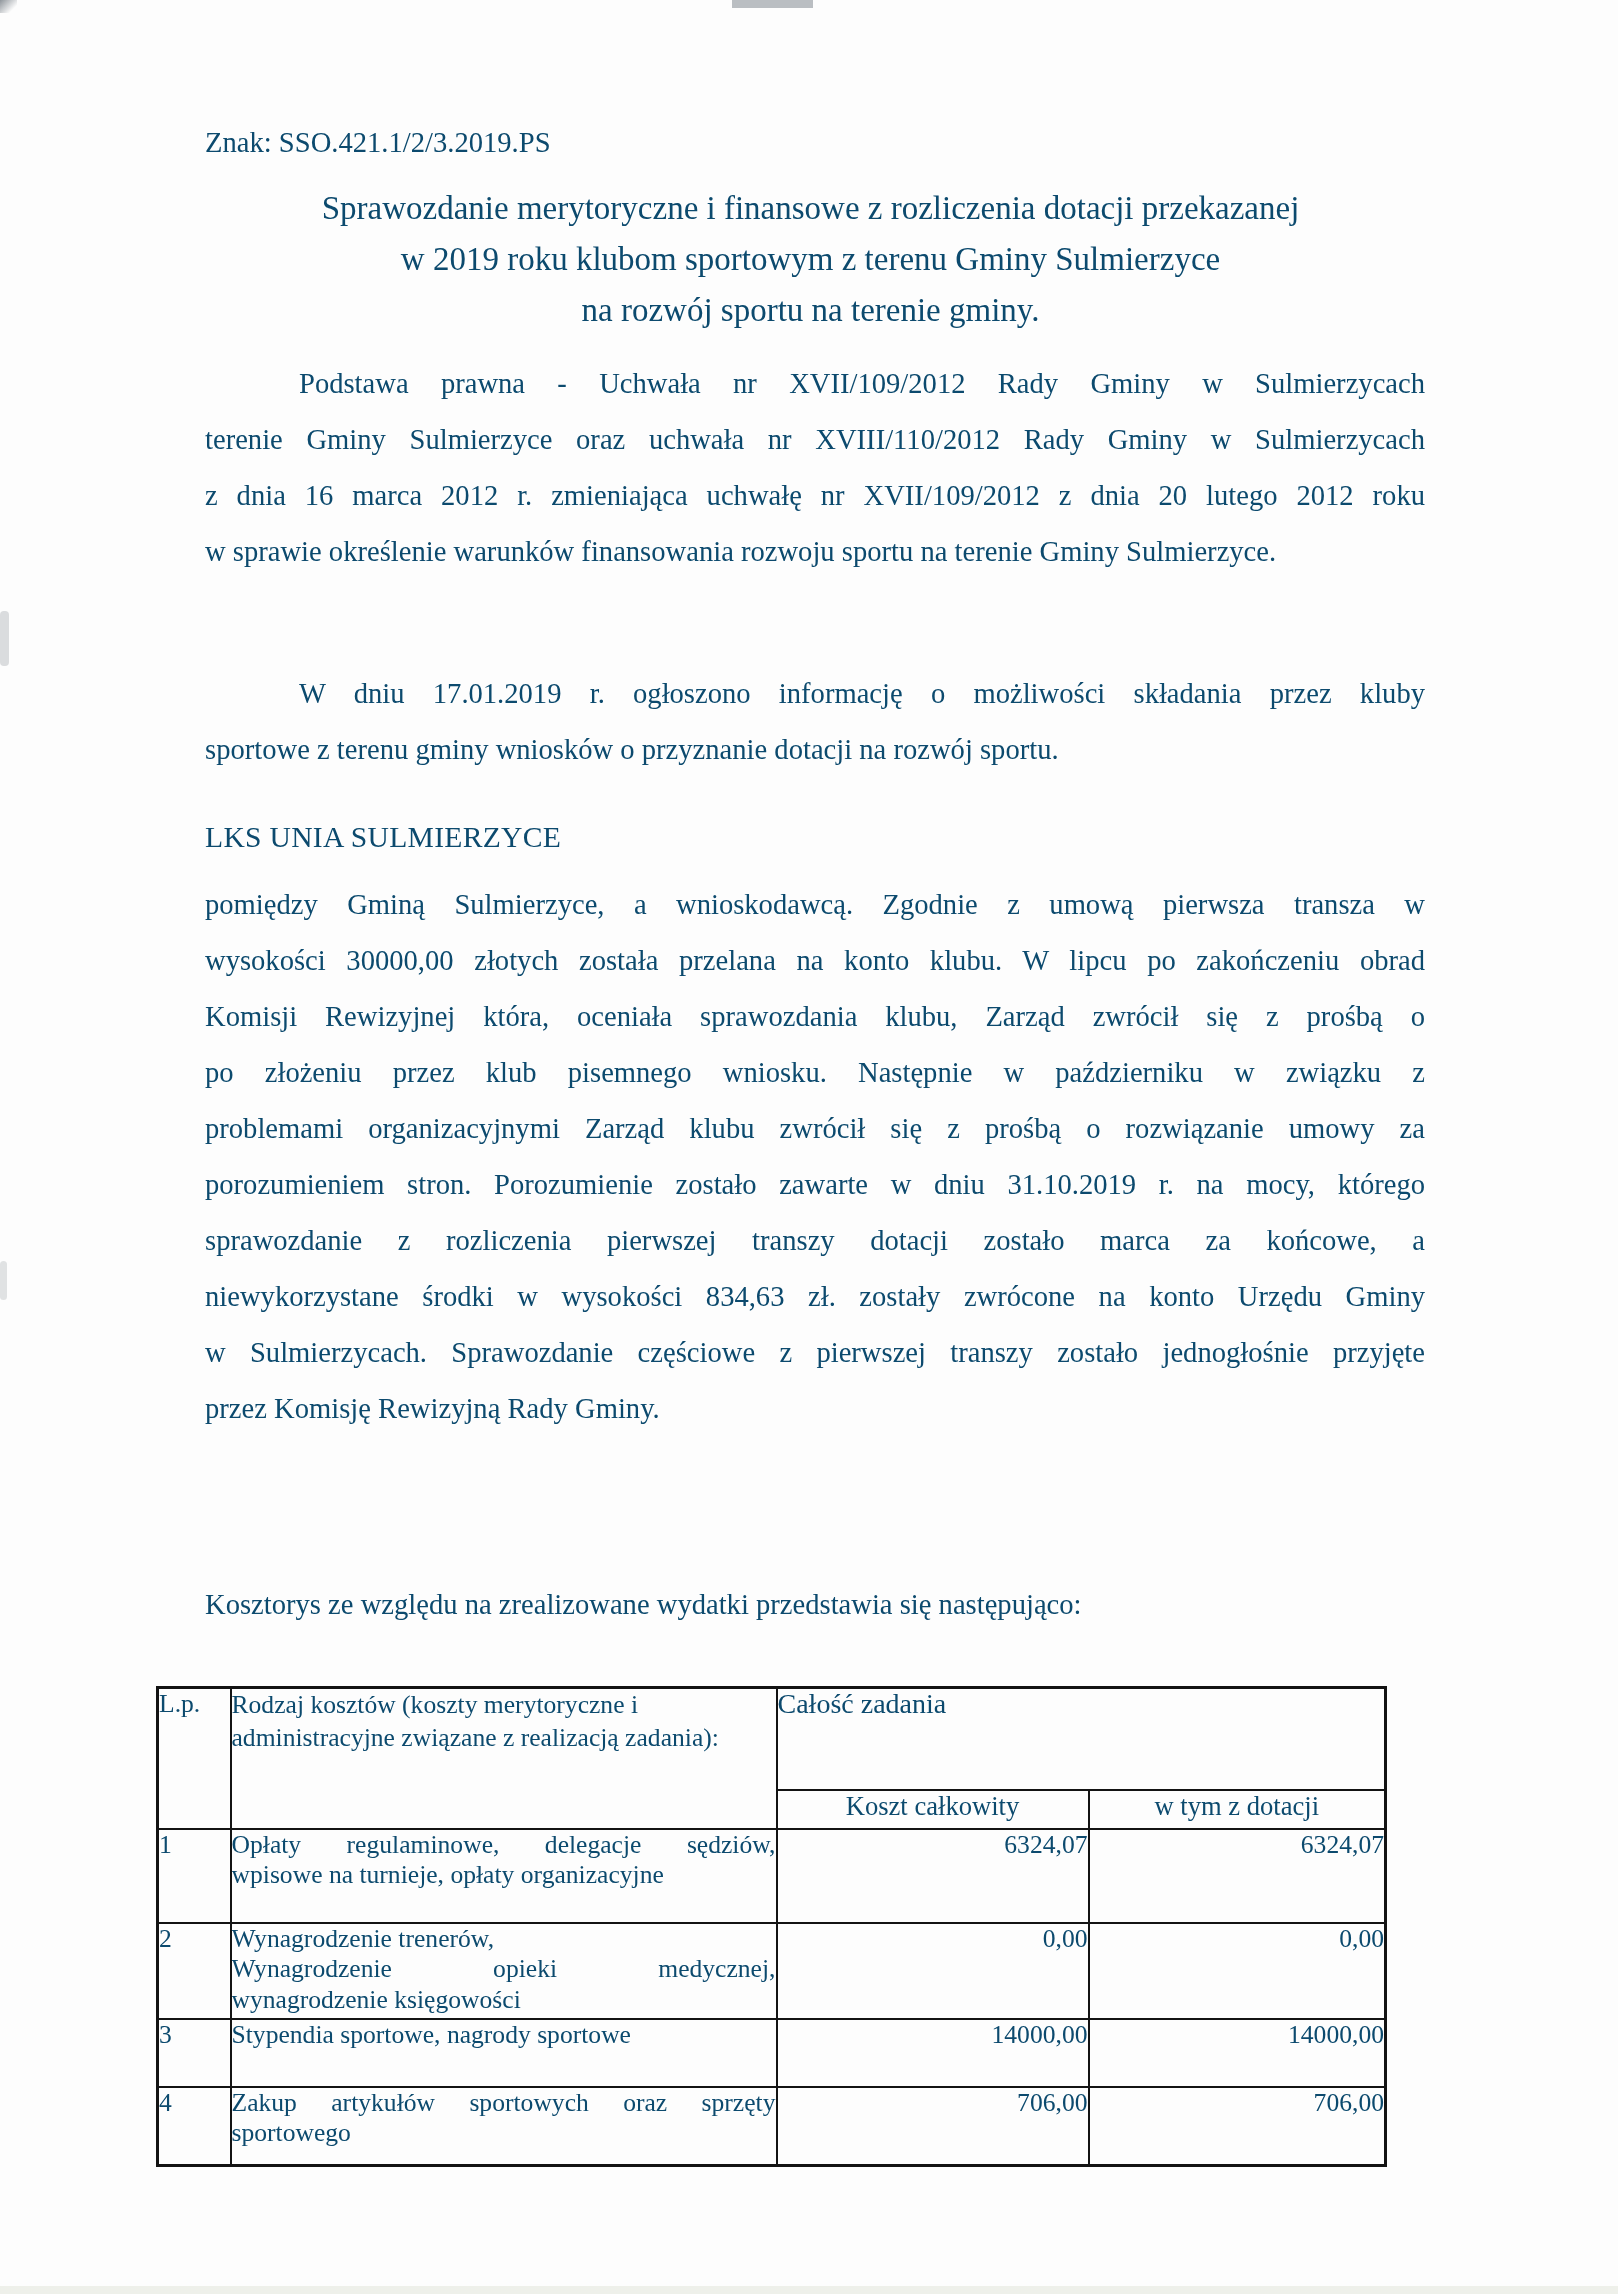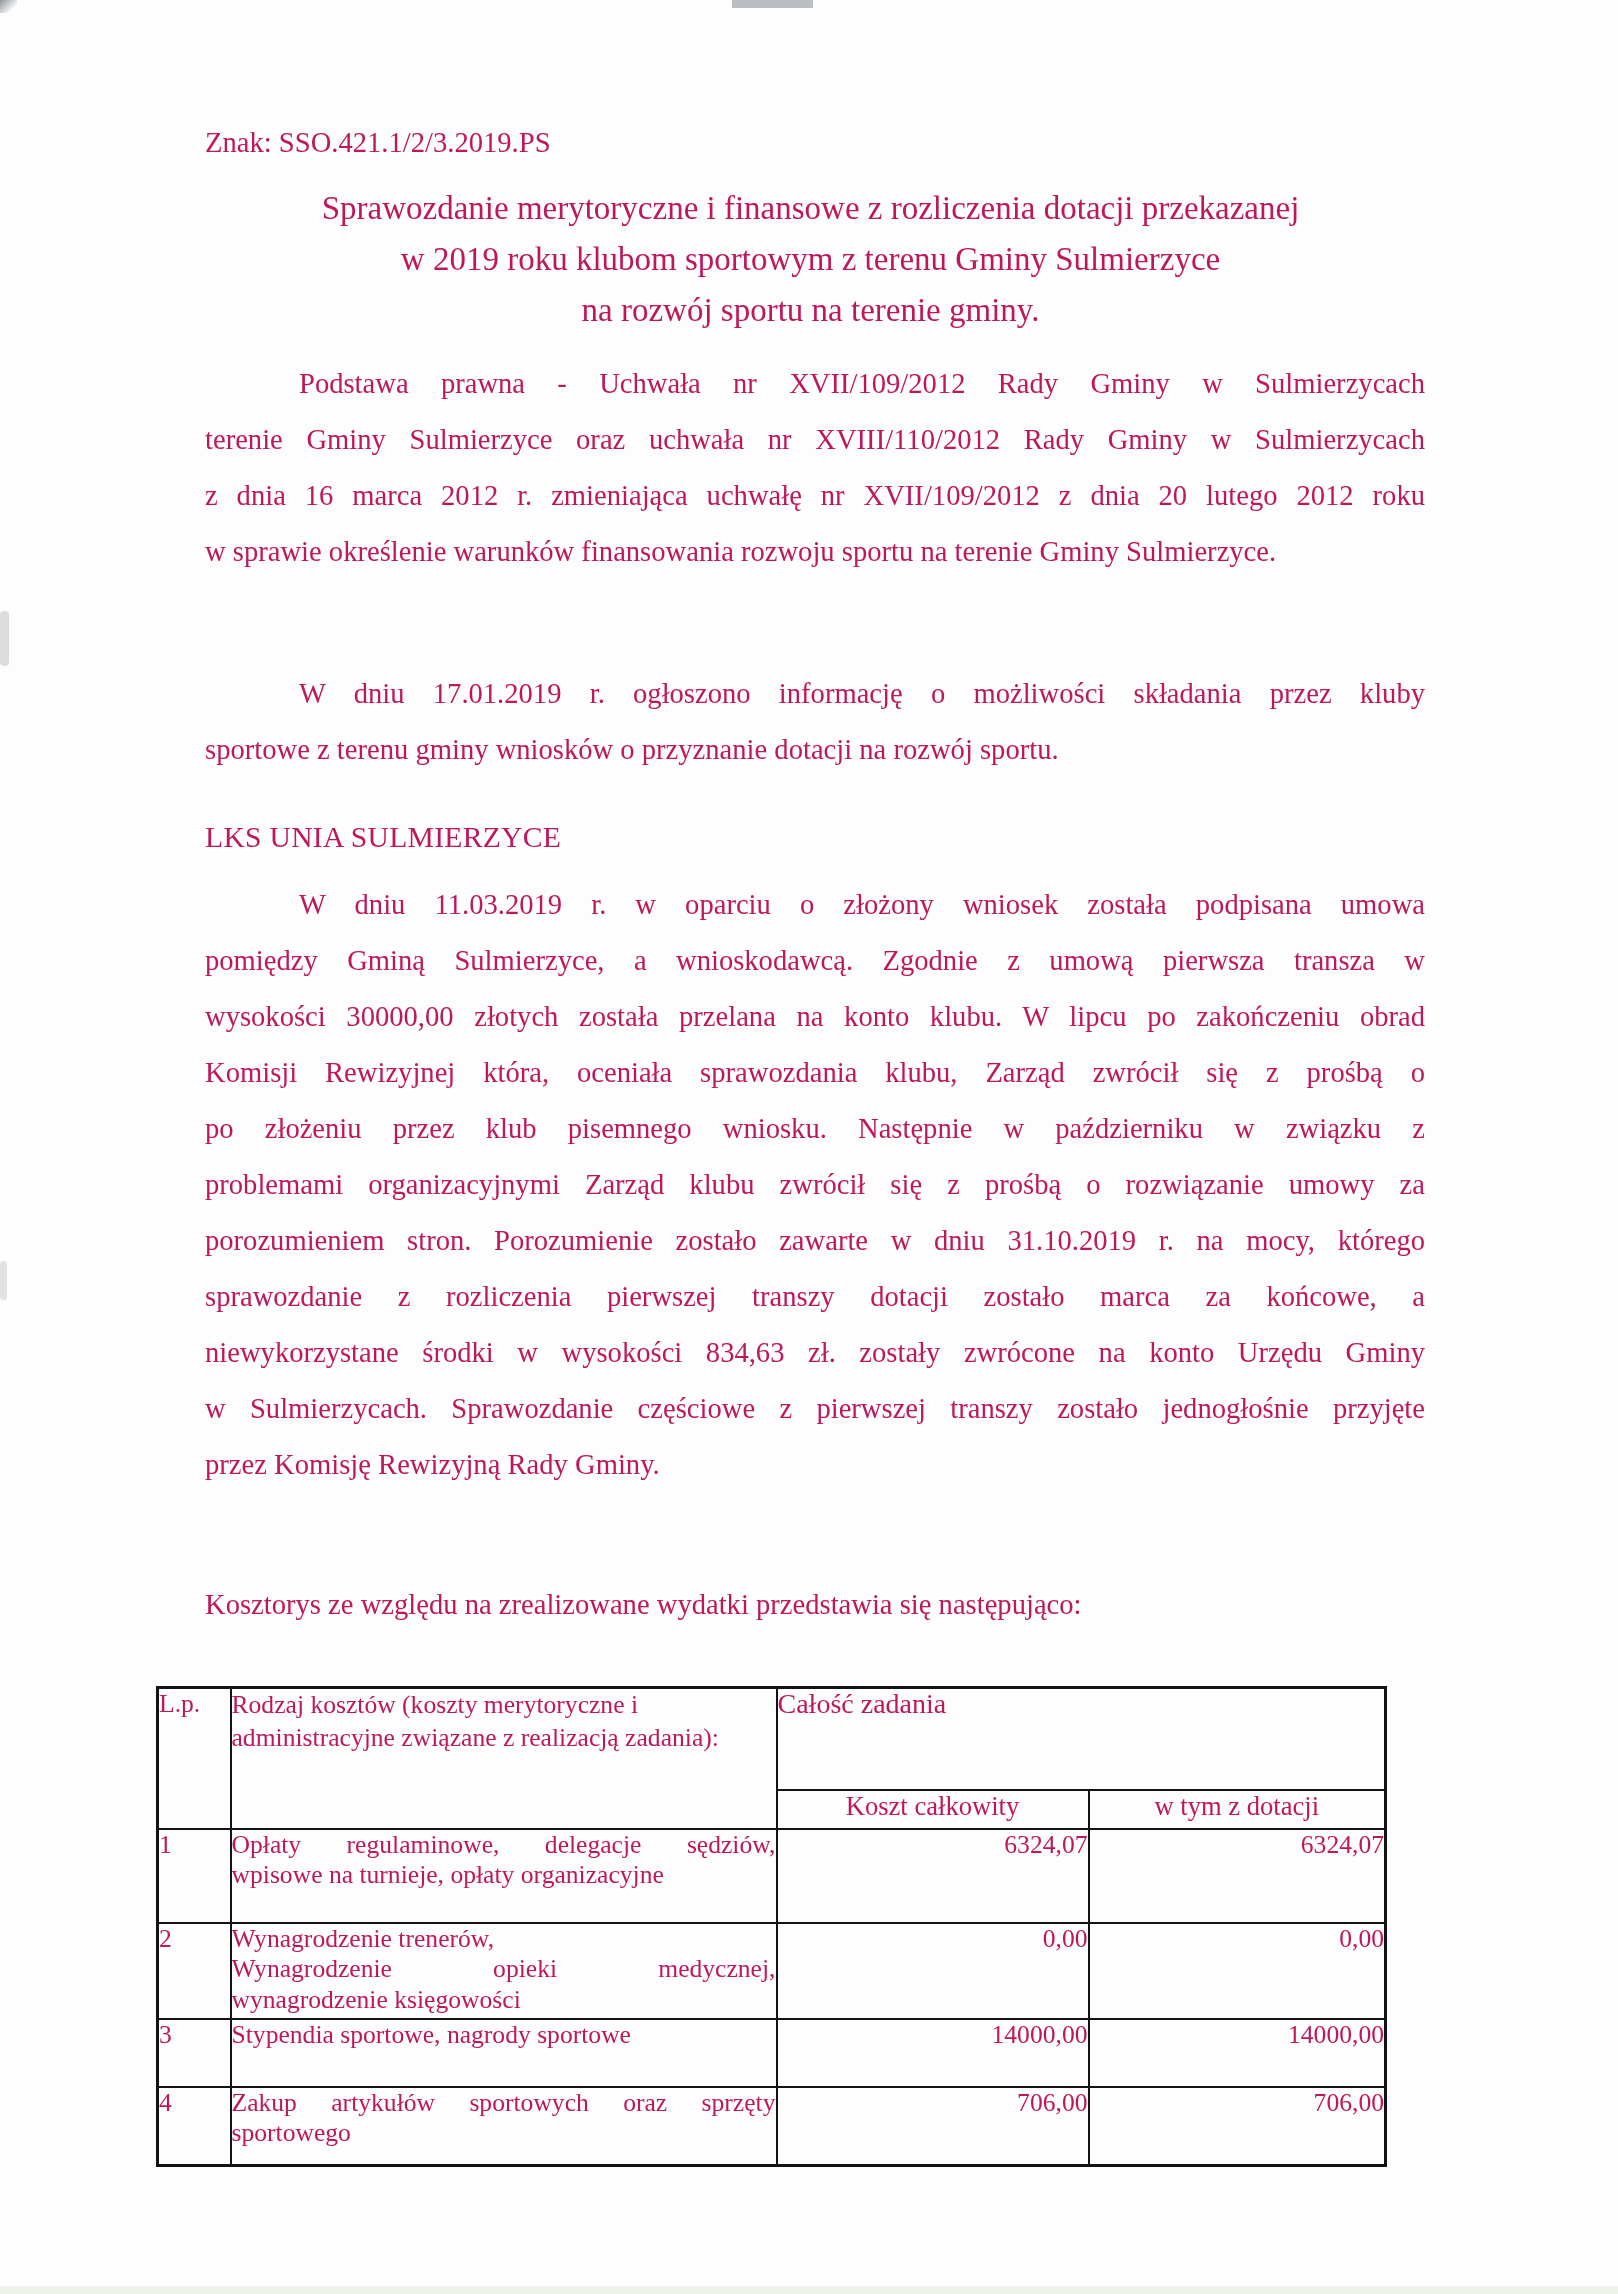--- a/index.html
+++ b/index.html
@@ -2,21 +2,21 @@
 <html><head>
 <meta charset="utf-8">
 <style>
   html, body { margin: 0; padding: 0; background: #ffffff; }
   .page {
     position: relative;
     width: 1618px;
     height: 2294px;
     background: #fdfdfd;
     font-family: "Liberation Serif", "DejaVu Serif", serif;
-    color: #be185d;
+    color: #0c4a6e;
     overflow: hidden;
   }
 
   
   .art { position: absolute; pointer-events: none; }
   .art-topbar { left: 732px; top: 0; width: 81px; height: 7.9px; background: #a3a8ad; opacity: .75; }
   .art-corner { left: 0; top: 0; width: 16.7px; height: 12.8px;
                 background: linear-gradient(135deg, #8f959b 0%, rgba(255,255,255,0) 75%); }
   .art-left1 { left: 0; top: 611px; width: 8.9px; height: 55px; background: #dadcde; border-radius: 3.9px; }
   .art-left2 { left: 0; top: 1261px; width: 6.9px; height: 39px; background: #e0e2e3; border-radius: 3.9px; }
@@ -105,21 +105,20 @@
     </div>
 
   <div class="para p-ann">
       <div class="tl tl-ind">W dniu 17.01.2019 r. ogłoszono informację o możliwości składania przez kluby</div>
       <div class="tl tl-end">sportowe z terenu gminy wniosków o przyznanie dotacji na rozwój sportu.</div>
     </div>
 
   <div class="club-heading">LKS UNIA SULMIERZYCE</div>
 
   <div class="para p-club">
-      <div class="tl tl-ind">W dniu 11.03.2019 r. w oparciu o złożony wniosek została podpisana umowa</div>
       <div class="tl">pomiędzy Gminą Sulmierzyce, a wnioskodawcą. Zgodnie z umową pierwsza transza w</div>
       <div class="tl">wysokości 30000,00 złotych została przelana na konto klubu. W lipcu po zakończeniu obrad</div>
       <div class="tl">Komisji Rewizyjnej która, oceniała sprawozdania klubu, Zarząd zwrócił się z prośbą o</div>
       <div class="tl">po złożeniu przez klub pisemnego wniosku. Następnie w październiku w związku z</div>
       <div class="tl">problemami organizacyjnymi Zarząd klubu zwrócił się z prośbą o rozwiązanie umowy za</div>
       <div class="tl">porozumieniem stron. Porozumienie zostało zawarte w dniu 31.10.2019 r. na mocy, którego</div>
       <div class="tl">sprawozdanie z rozliczenia pierwszej transzy dotacji zostało marca za końcowe, a</div>
       <div class="tl">niewykorzystane środki w wysokości 834,63 zł. zostały zwrócone na konto Urzędu Gminy</div>
       <div class="tl">w Sulmierzycach. Sprawozdanie częściowe z pierwszej transzy zostało jednogłośnie przyjęte</div>
       <div class="tl tl-end">przez Komisję Rewizyjną Rady Gminy.</div>

